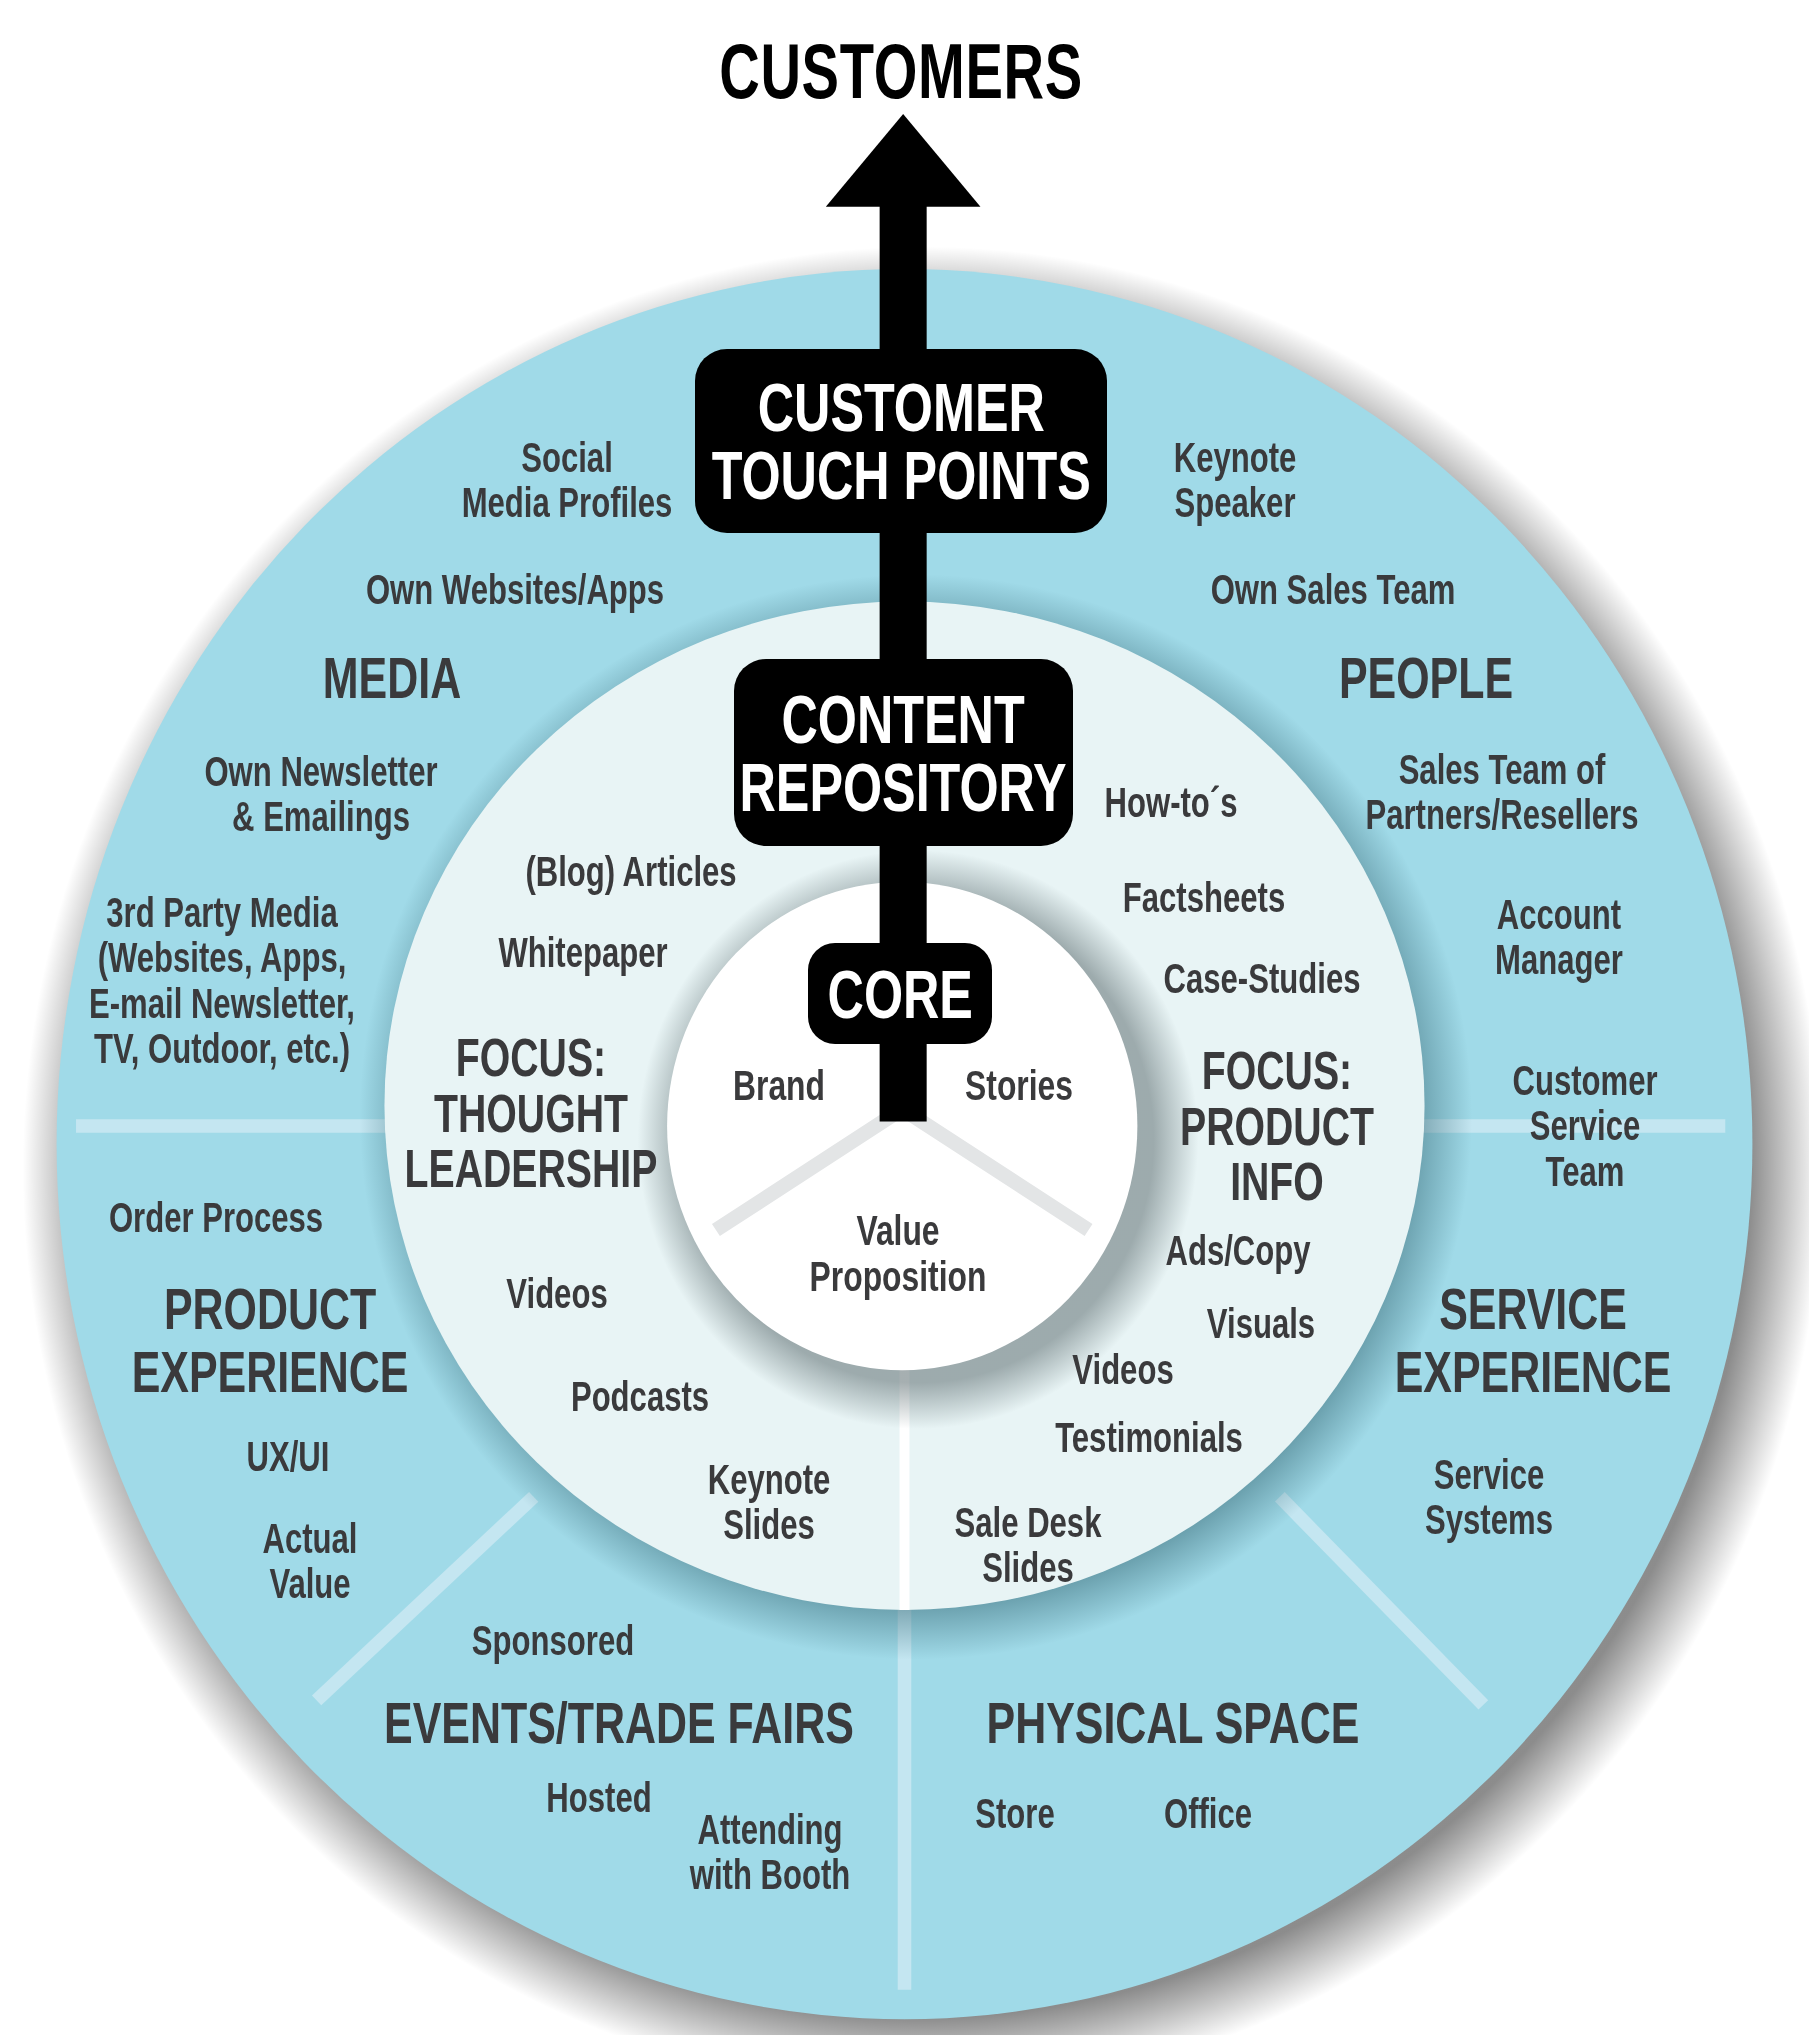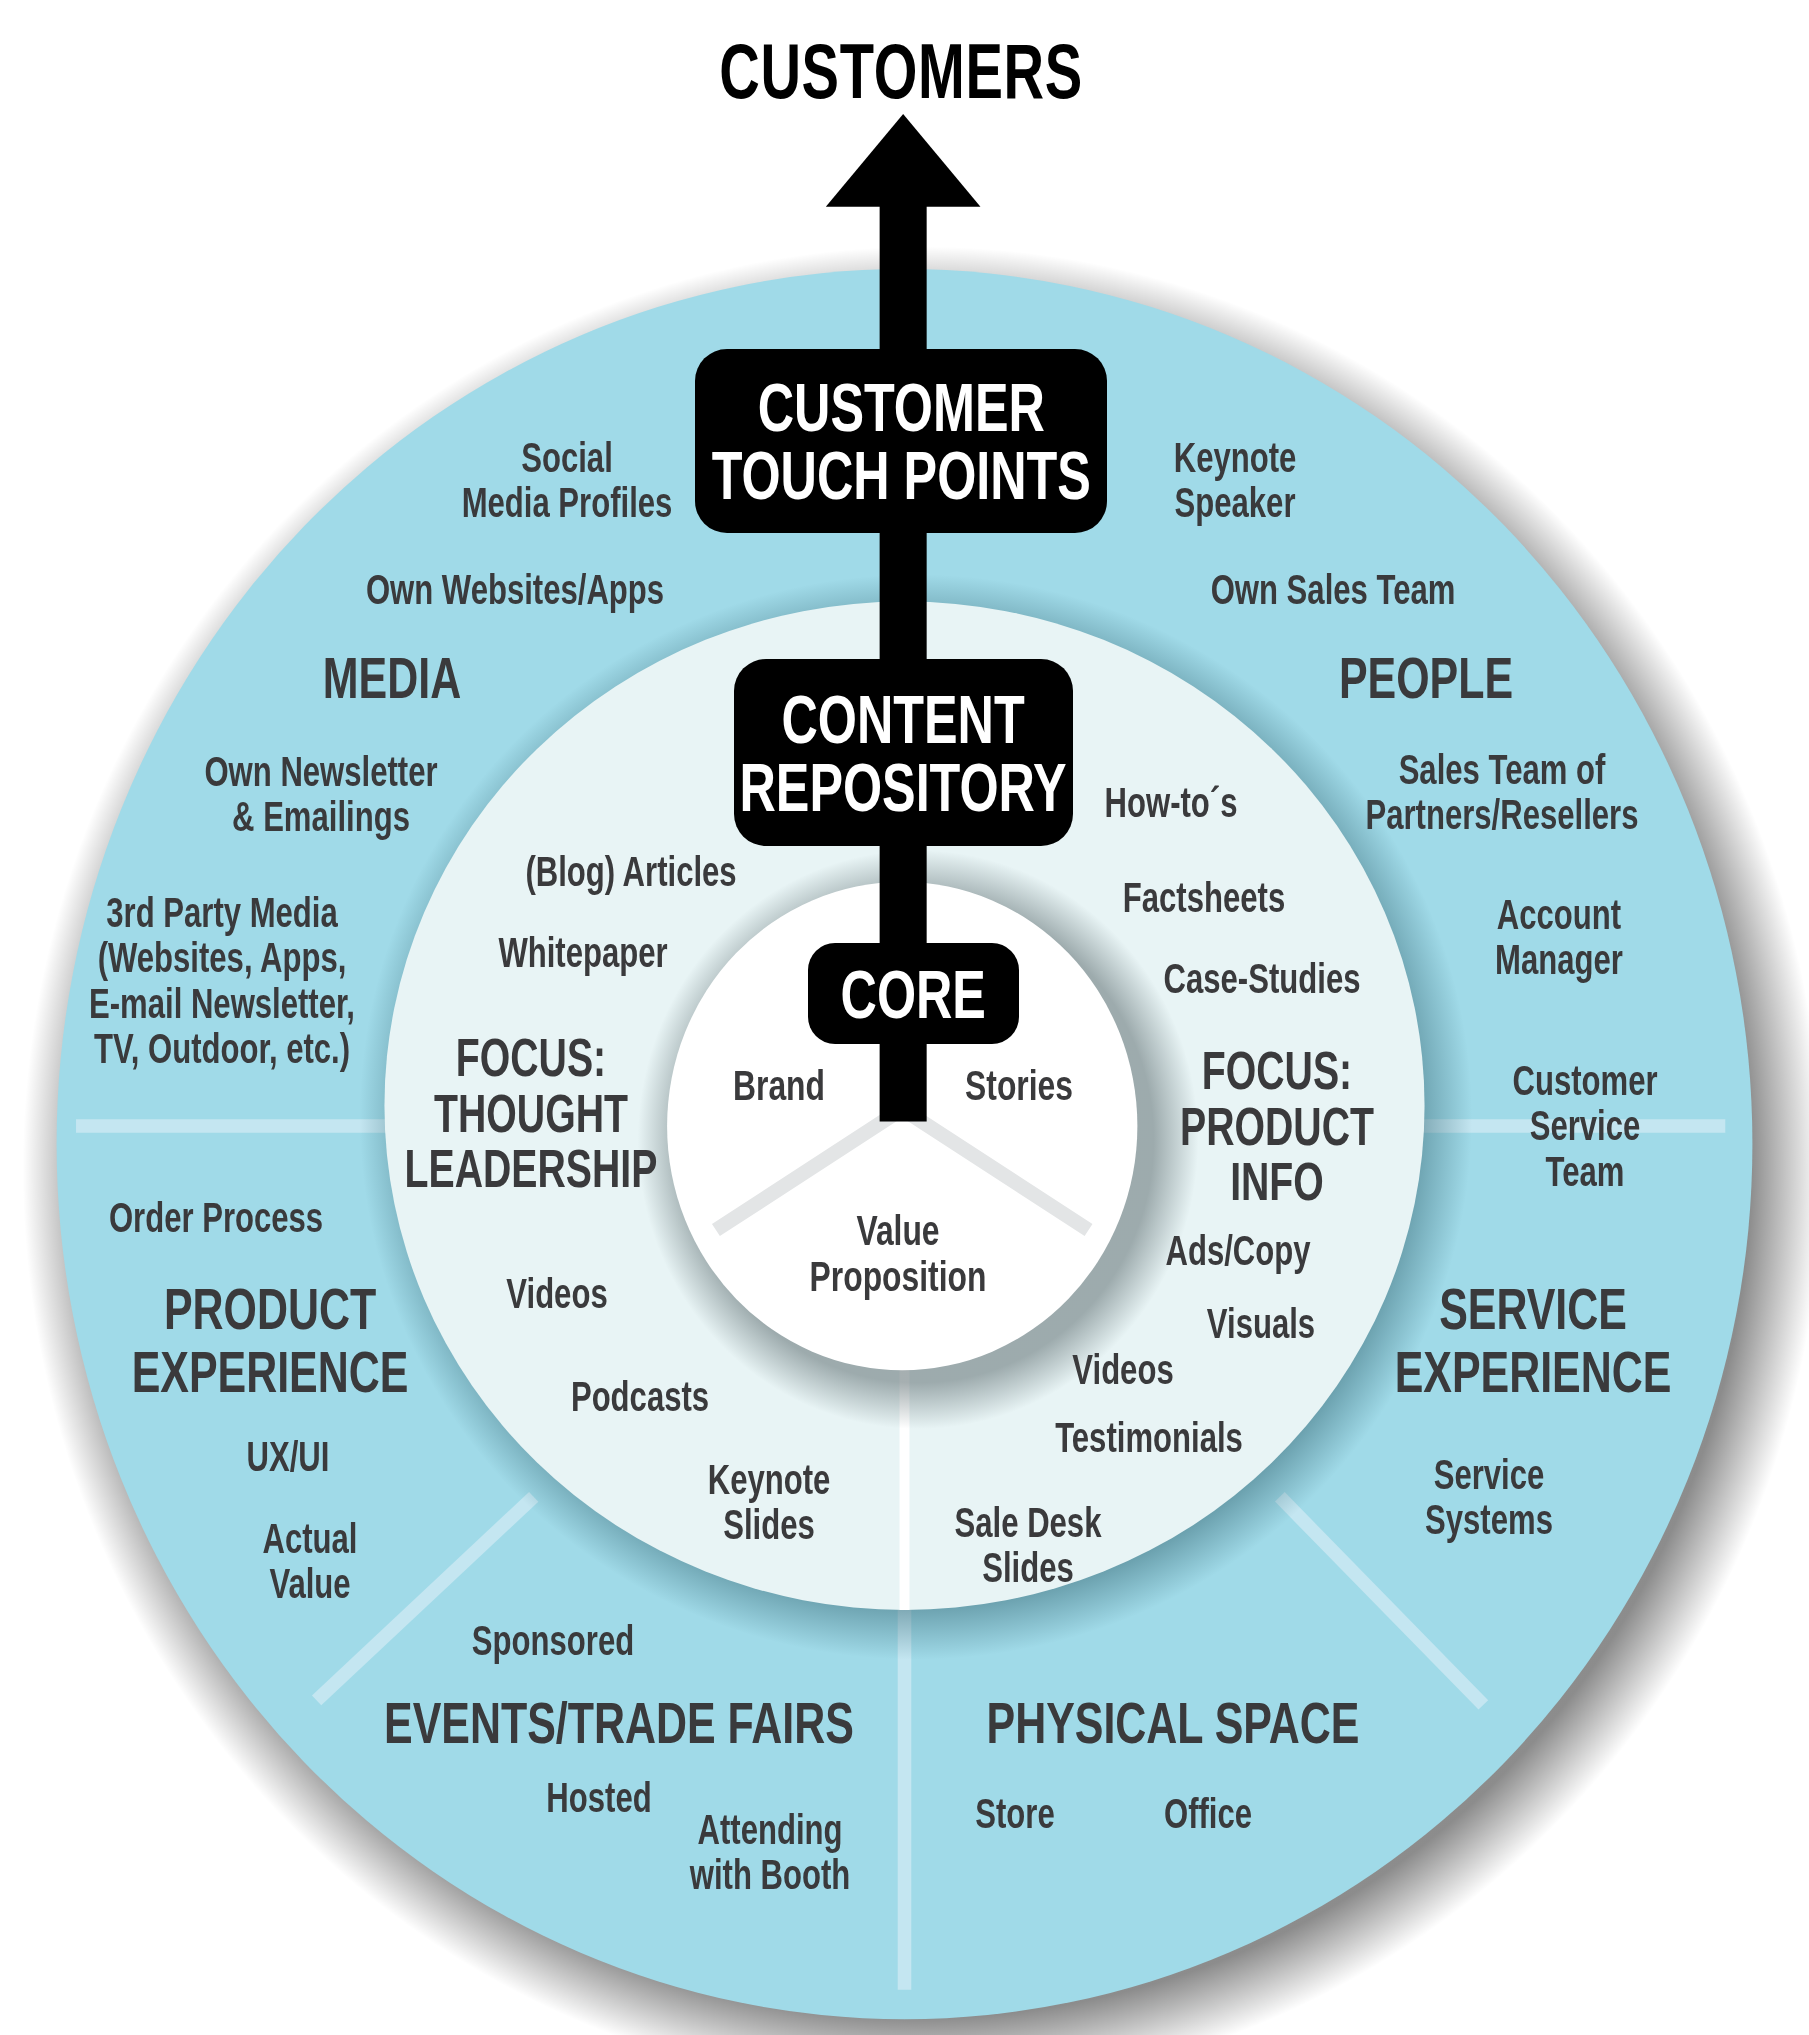--- a/index.html
+++ b/index.html
@@ -99,21 +99,21 @@
     </div>
   </div>
 
   <div class="blackbox" style="left:734px; top:659px; width:339px; height:187px;">
     <div>
       <span style="font-size:68px;">CONTENT</span>
       <span style="font-size:68px;">REPOSITORY</span>
     </div>
   </div>
 
-  <div class="blackbox" style="left:808px; top:943px; width:211px; height:101px; border-radius:27px;">
+  <div class="blackbox" style="left:808px; top:943px; width:184px; height:101px; border-radius:27px;">
     <span style="font-size:68px;">CORE</span>
   </div>
 
   <div class="lbl core-item" style="left:779px; top:1085px;">Brand</div>
   <div class="lbl core-item" style="left:1019px; top:1085px;">Stories</div>
   <div class="lbl core-item" style="left:898px; top:1253px;">
     <div>Value</div>
     <div>Proposition</div>
   </div>
 

